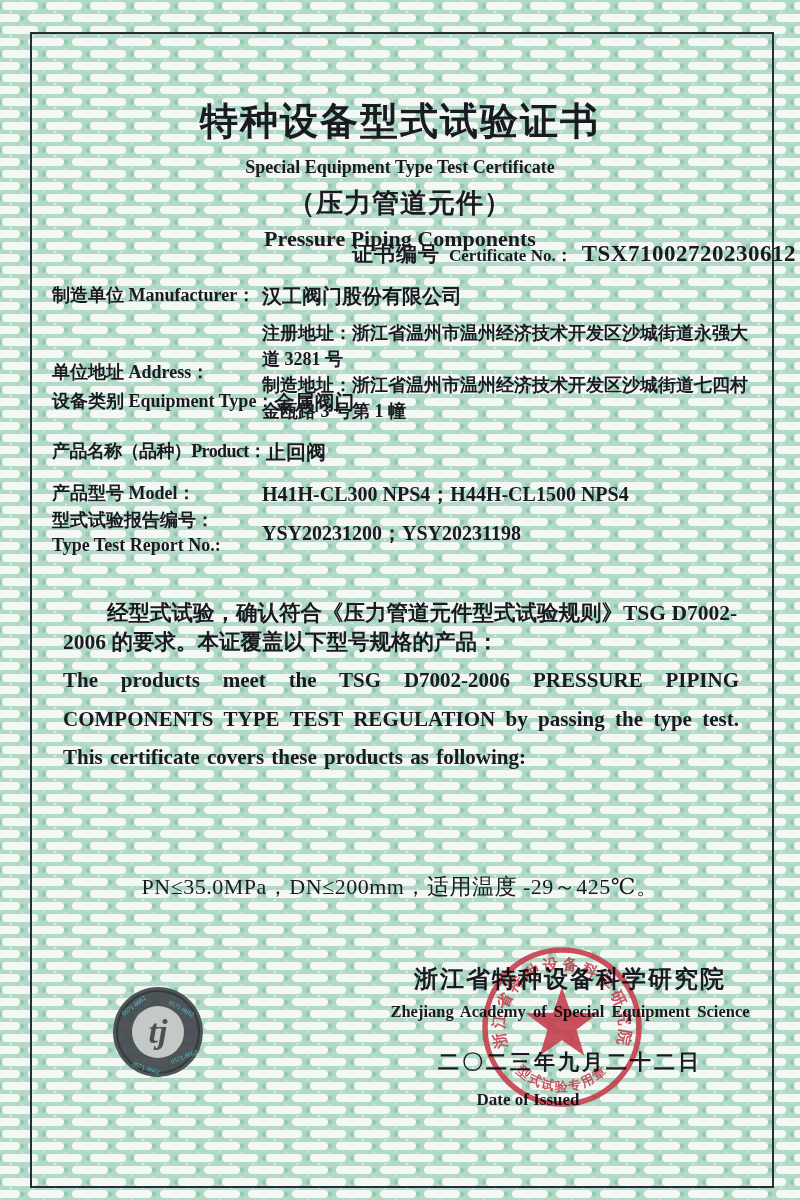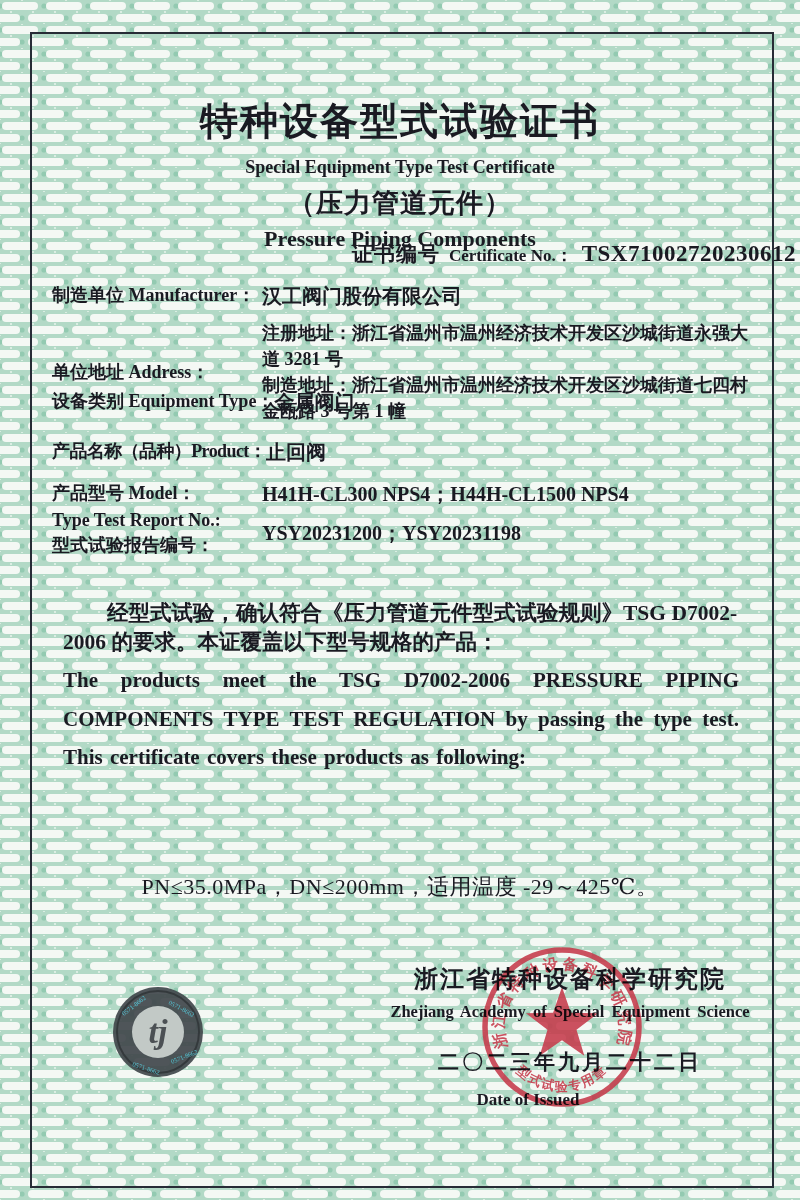--- a/index.html
+++ b/index.html
@@ -148,22 +148,22 @@
       <div class="f-value">止回阀</div>
     </div>
 
     <div class="field-row row-5">
       <div class="f-label">产品型号 Model：</div>
       <div class="f-value">H41H-CL300 NPS4；H44H-CL1500 NPS4</div>
     </div>
 
     <div class="field-row row-6 center">
       <div class="f-label">
+        <div class="lbl-line">型式试验报告编号：</div>
         <div class="lbl-line">Type Test Report No.:</div>
-        <div class="lbl-line">型式试验报告编号：</div>
       </div>
       <div class="f-value">YSY20231200；YSY20231198</div>
     </div>
 
     <div class="body-block">
       <p class="p-cn"><span class="indent"></span><span>经型式试验，确认符合《压力管道元件型式试验规则》TSG D7002-2006 的要求。本证覆盖以下型号规格的产品：</span></p>
       <p class="p-en">The products meet the TSG D7002-2006 PRESSURE PIPING COMPONENTS TYPE TEST REGULATION by passing the type test. This certificate covers these products as following:</p>
     </div>
 
     <div class="spec-line">PN≤35.0MPa，DN≤200mm，适用温度 -29～425℃。</div>

